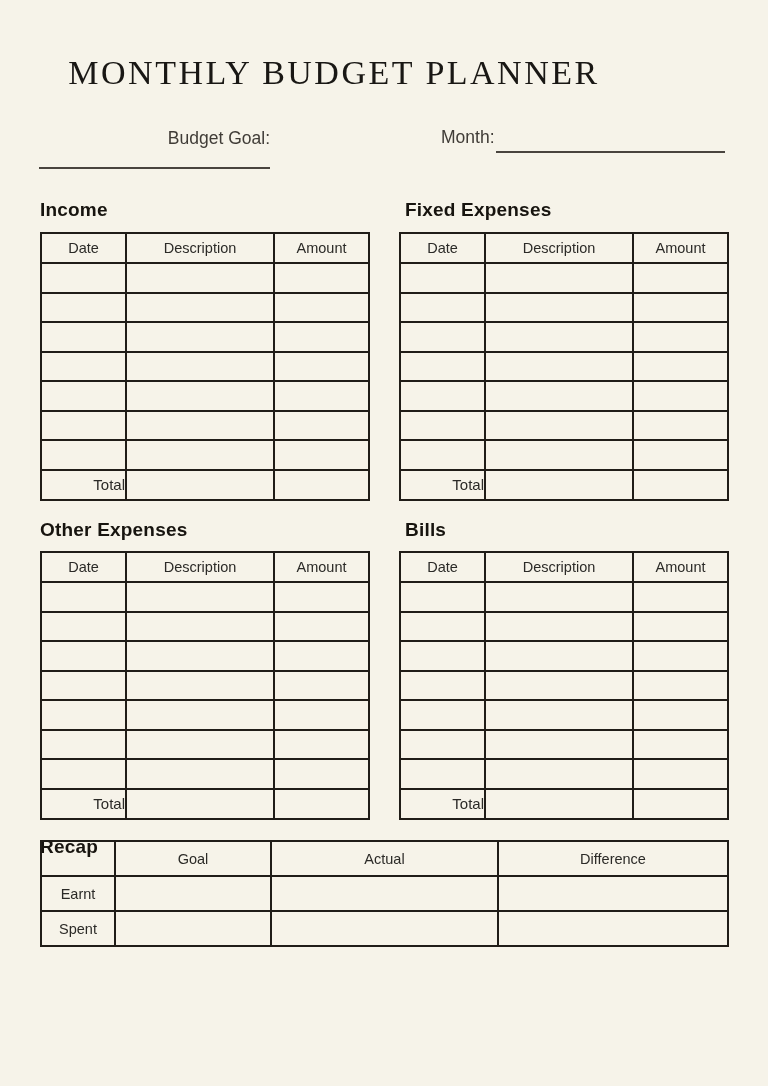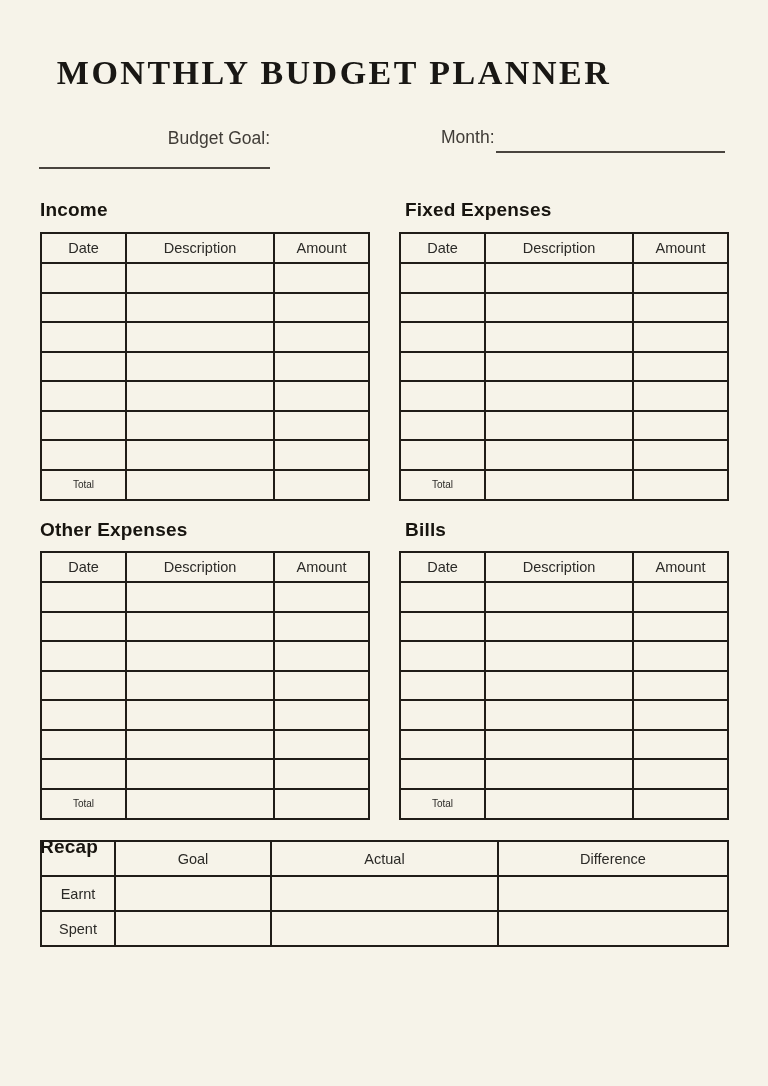--- a/index.html
+++ b/index.html
@@ -16,21 +16,21 @@
 
   
   .page-title {
     position: absolute;
     top: 54px;
     left: 0;
     width: 668px;
     text-align: center;
     font-family: "Liberation Serif", serif;
     font-size: 34px;
-    font-weight: 700;
+    font-weight: 400;
     letter-spacing: 2.5px;
     color: #191714;
     white-space: nowrap;
   }
 
   
   .field {
     position: absolute;
     display: flex;
     align-items: flex-end;
@@ -78,21 +78,21 @@
     padding: 0;
     text-align: center;
     vertical-align: middle;
     font-weight: 400;
     font-size: 14.5px;
     color: #2b2a27;
     overflow: hidden;
   }
   .cat-table thead th { height: 28px; }
   .cat-table tbody td { height: 27.5px; }
-  .cat-table tfoot td { height: 28px; font-size: 10px; }
+  .cat-table tfoot td { height: 28px; font-size: 15px; text-align: right; }
 
   #table-income { left: 40px;  top: 232px; width: 328px; }
   #table-fixed  { left: 399px; top: 232px; width: 328px; }
   #table-other  { left: 40px;  top: 551px; width: 328px; }
   #table-bills  { left: 399px; top: 551px; width: 328px; }
 
   .recap-table  { left: 40px;  top: 840px; width: 687px; }
   .recap-table thead th { height: 33px; }
   .recap-table tbody td, .recap-table tbody th { height: 33px; border-radius: 11px; }
   .recap-table tbody th { font-weight: 400; }

